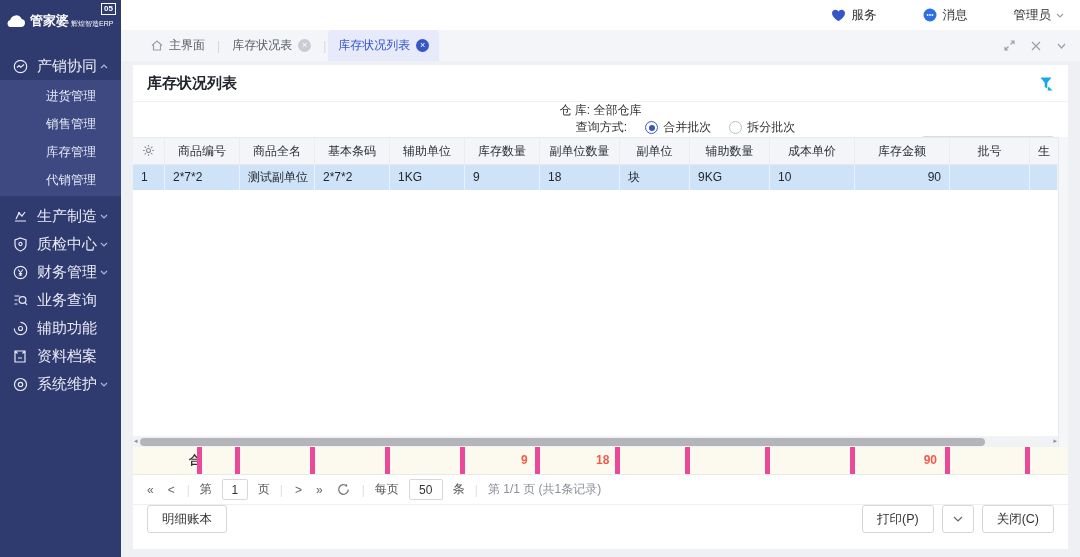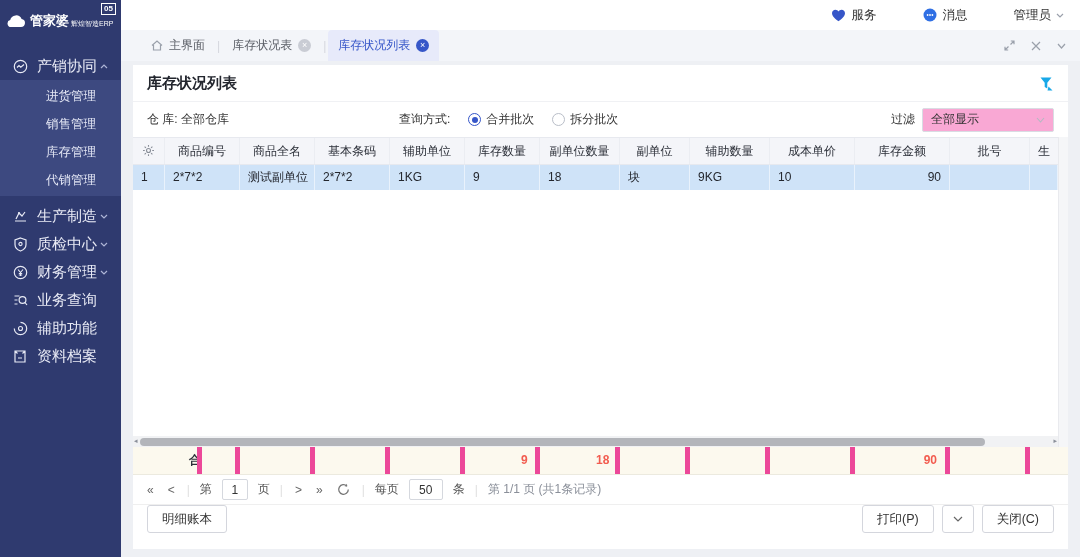--- a/index.html
+++ b/index.html
@@ -41,21 +41,21 @@
   .tabbar-controls { margin-left:auto; display:flex; align-items:center; gap:16px; color:#9aa0ab; }
   .tabbar-controls .wc { cursor:pointer; display:flex; align-items:center; }
 
   .content { flex:1; background:#eef0f4; padding:4px 12px 8px 12px; display:flex; min-height:0; }
   .panel { flex:1; background:#fff; display:flex; flex-direction:column; min-width:0; }
 
   .title-row { height:37px; display:flex; align-items:center; padding:0 14px; border-bottom:1px solid #f0f1f4; }
   .page-title { font-size:15px; font-weight:bold; color:#23262e; }
   .title-row .funnel { margin-left:auto; cursor:pointer; display:flex; }
 
-  .filter-row { height:35px; display:flex; align-items:center; padding:0 14px; font-size:12px; color:#333; }
+  .filter-row { height:35px; display:flex; align-items:center; padding:0 14px; font-size:12px; color:#333;flex-direction:column; }
   .filter-group { display:flex; align-items:center; }
   .fg-query { margin-left:170px; gap:18px; }
   .radio-opt { display:flex; align-items:center; gap:5px; cursor:pointer; }
   .radio { width:13px; height:13px; border-radius:50%; border:1px solid #b9bec8; background:#fff; position:relative; }
   .radio.checked { border-color:#3656c8; }
   .radio.checked::after { content:""; position:absolute; left:2.5px; top:2.5px; width:6px; height:6px; border-radius:50%; background:#3656c8; }
   .filter-right { margin-left:auto; display:flex; align-items:center; gap:7px; }
   .select-box { width:132px; height:24px; border:1px solid #d9dce3; border-radius:2px; display:flex; align-items:center; padding:0 8px; cursor:pointer; color:#333; background:#f9a8d4; }
   .select-box .sel-caret { margin-left:auto; }
 
@@ -208,20 +208,34 @@
       <div class="menu-item">
         <span class="mi-icon">
           <svg width="14" height="15" viewBox="0 0 14 15">
               <path d="M2 2h10v11H2zM2 2l2.5 2.5M12 2L9.5 4.5M5 9h4" fill="none" stroke="#e8eaf5" stroke-width="1.2"></path>
             </svg>
         </span>
         <span class="mi-label">资料档案</span>
         <span class="mi-caret"></span>
       </div>
 
+      <div class="menu-item">
+        <span class="mi-icon">
+          <svg width="15" height="15" viewBox="0 0 15 15">
+              <circle cx="7.5" cy="7.5" r="6" fill="none" stroke="#e8eaf5" stroke-width="1.2"></circle>
+              <circle cx="7.5" cy="7.5" r="2.2" fill="none" stroke="#e8eaf5" stroke-width="1.2"></circle>
+            </svg>
+        </span>
+        <span class="mi-label">系统维护</span>
+        <span class="mi-caret">
+          <svg width="8" height="5" viewBox="0 0 8 5">
+              <path d="M1 1l3 3 3-3" fill="none" stroke="#aeb5d6" stroke-width="1.2"></path>
+            </svg>
+        </span>
+      </div>
     </div>
   </div>
 
   <div class="main">
 
     <div class="topbar">
       <div class="topbar-right">
         <div class="tb-link">
           <span>
             <svg width="15" height="13" viewBox="0 0 15 13">

